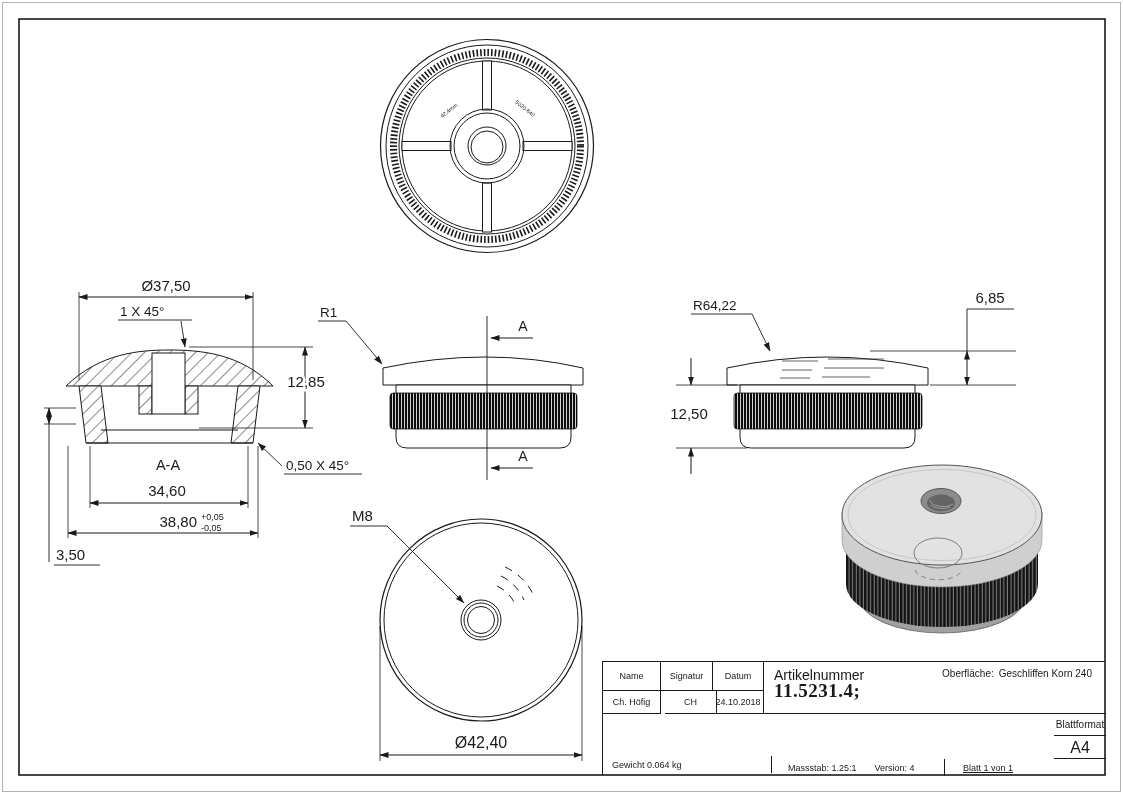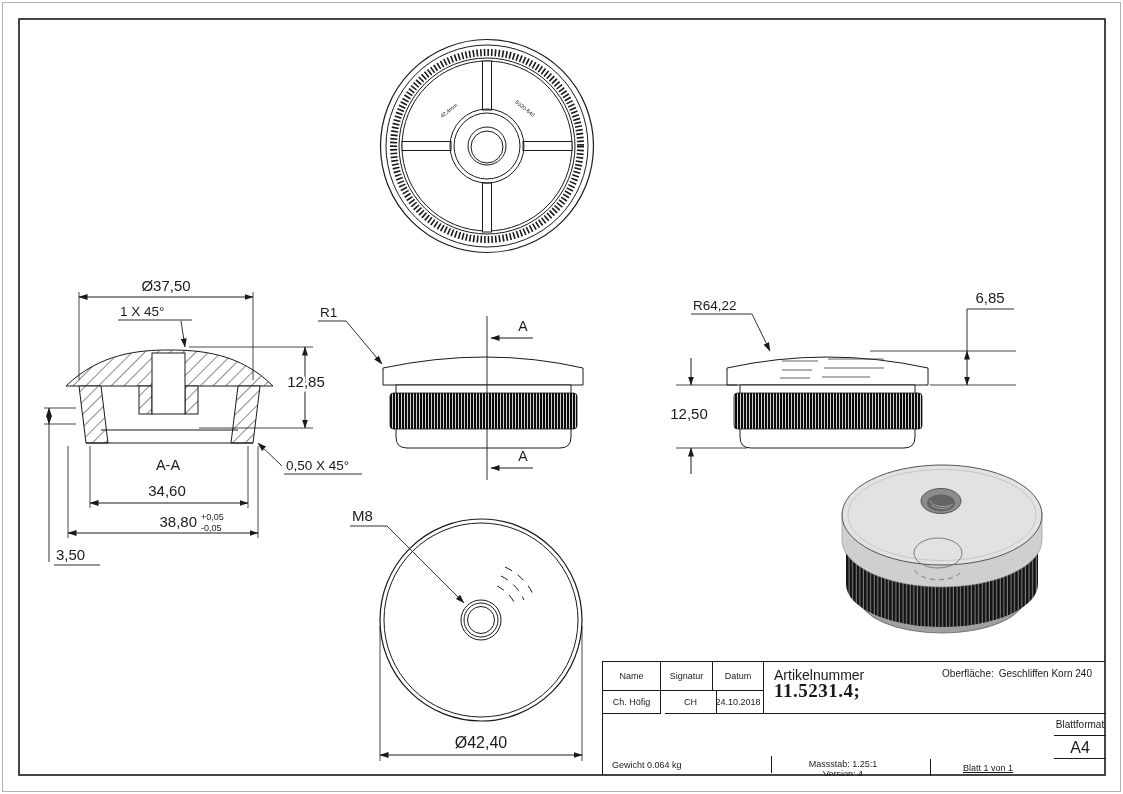--- a/index.html
+++ b/index.html
@@ -30,21 +30,21 @@
   .art-surface span{margin-left:5px;}
   .c-werk{left:0;top:52px;width:451px;height:45px;position:absolute;box-sizing:border-box;
           border-right:1px solid #1a1a1a;border-bottom:1px solid #1a1a1a;}
   .werk-label{position:absolute;left:9px;top:6px;}
   .werk-val{position:absolute;left:9px;top:26px;}
   .c-blattfmt{left:451px;top:52px;width:52px;height:45px;position:absolute;box-sizing:border-box;border-bottom:1px solid #1a1a1a;}
   .bf-label{position:absolute;left:0;top:0;width:100%;height:22px;box-sizing:border-box;
             border-bottom:1px solid #1a1a1a;display:flex;align-items:center;justify-content:center;font-size:10px;}
   .bf-val{position:absolute;left:0;top:22px;width:100%;height:23px;display:flex;align-items:center;justify-content:center;font-size:16px;}
   .c-gew{left:0;top:94px;width:169px;height:17px;}
-  .c-mass{left:162px;top:97px;width:166px;height:17px;flex-direction:column;}
+  .c-mass{left:176px;top:97px;width:166px;height:17px;}
   .c-mass span{margin-right:18px;}
   .c-blatt{left:351px;top:97px;width:168px;height:17px;text-decoration:underline;}
 </style>
 </head>
 <body>
 
 <div class="sheet">
 
 <svg class="draw" width="1123" height="794" viewBox="0 0 1123 794">
   <defs>

